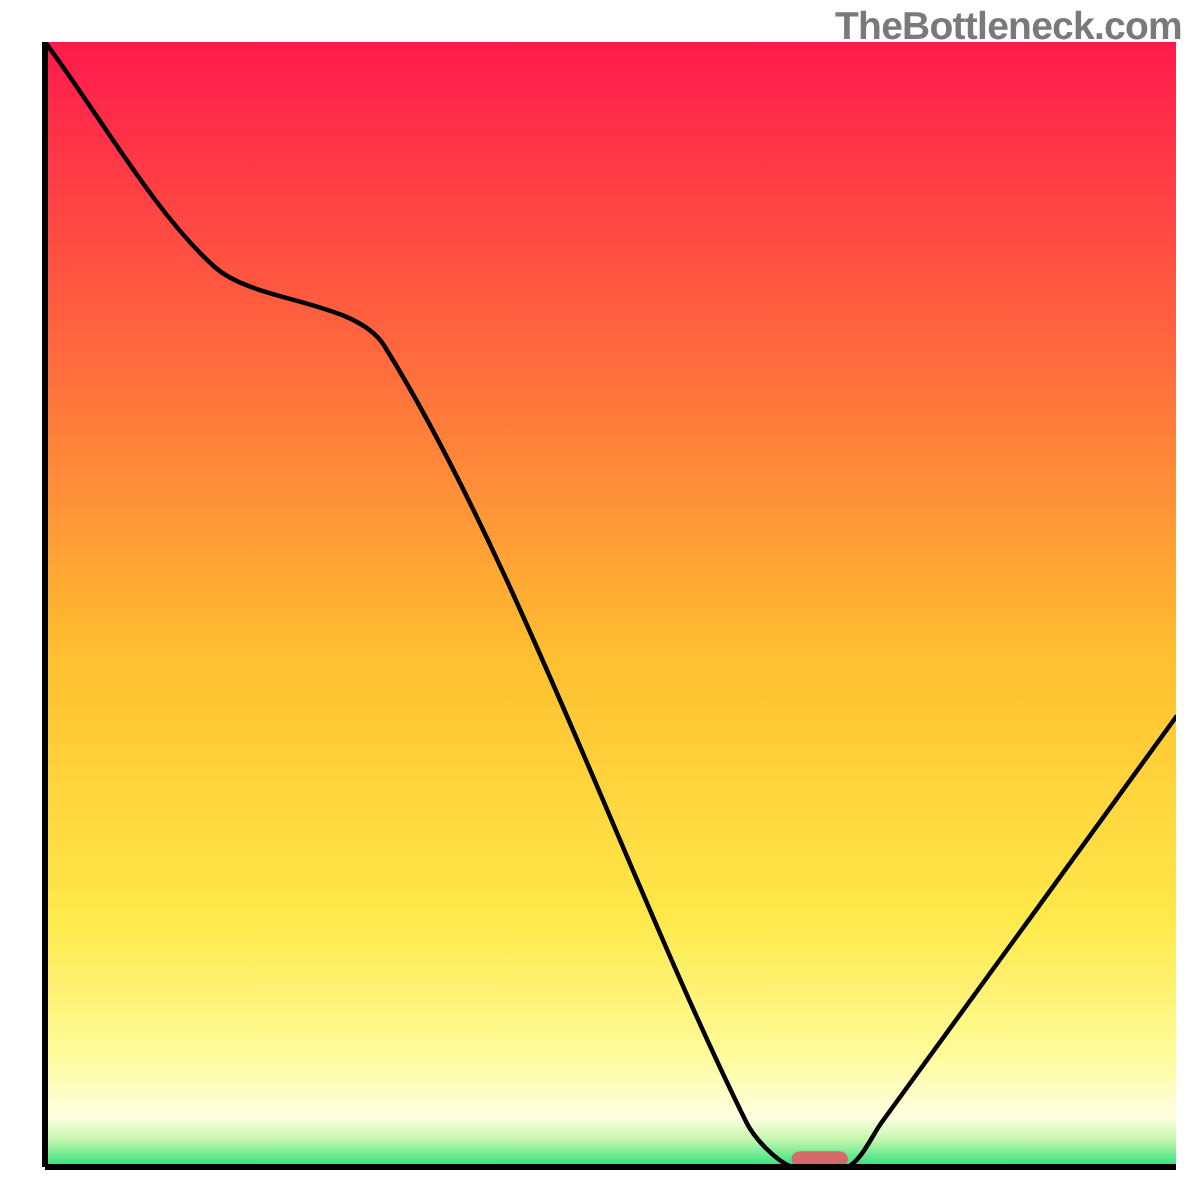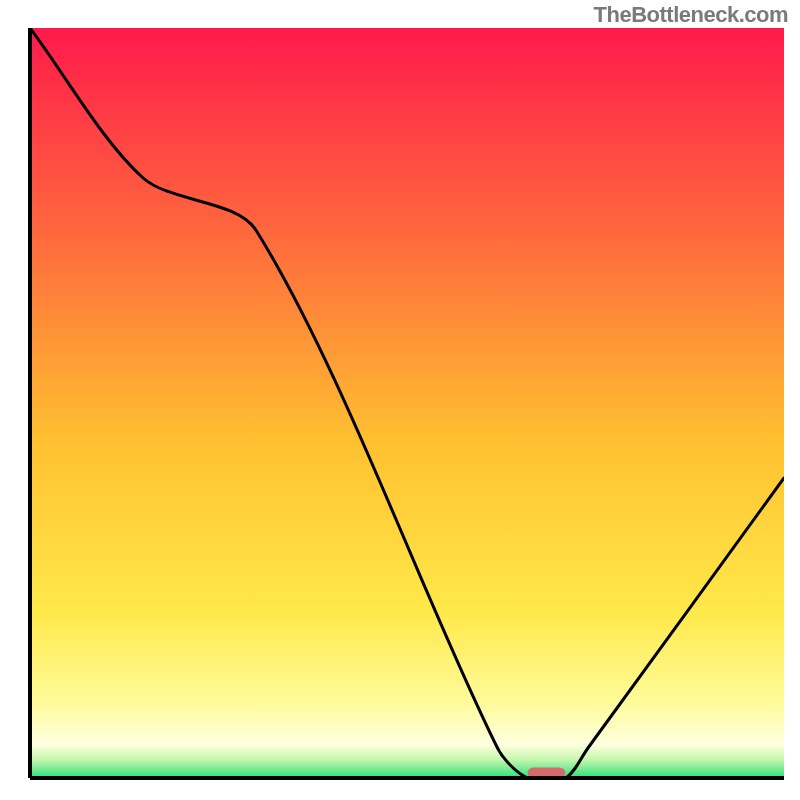--- a/index.html
+++ b/index.html
@@ -8,21 +8,21 @@
     background: #ffffff;
     width: 800px;
     height: 800px;
     position: relative;
     font-family: Arial, Helvetica, sans-serif;
   }
   .watermark {
     position: absolute;
     top: 2px;
     right: 12px;
-    font-size: 22px;
+    font-size: 26px;
     font-weight: bold;
     color: #7a7a7a;
     letter-spacing: -0.5px;
   }
   svg.chart {
     display: block;
     position: absolute;
     top: 0;
     left: 0;
   }

